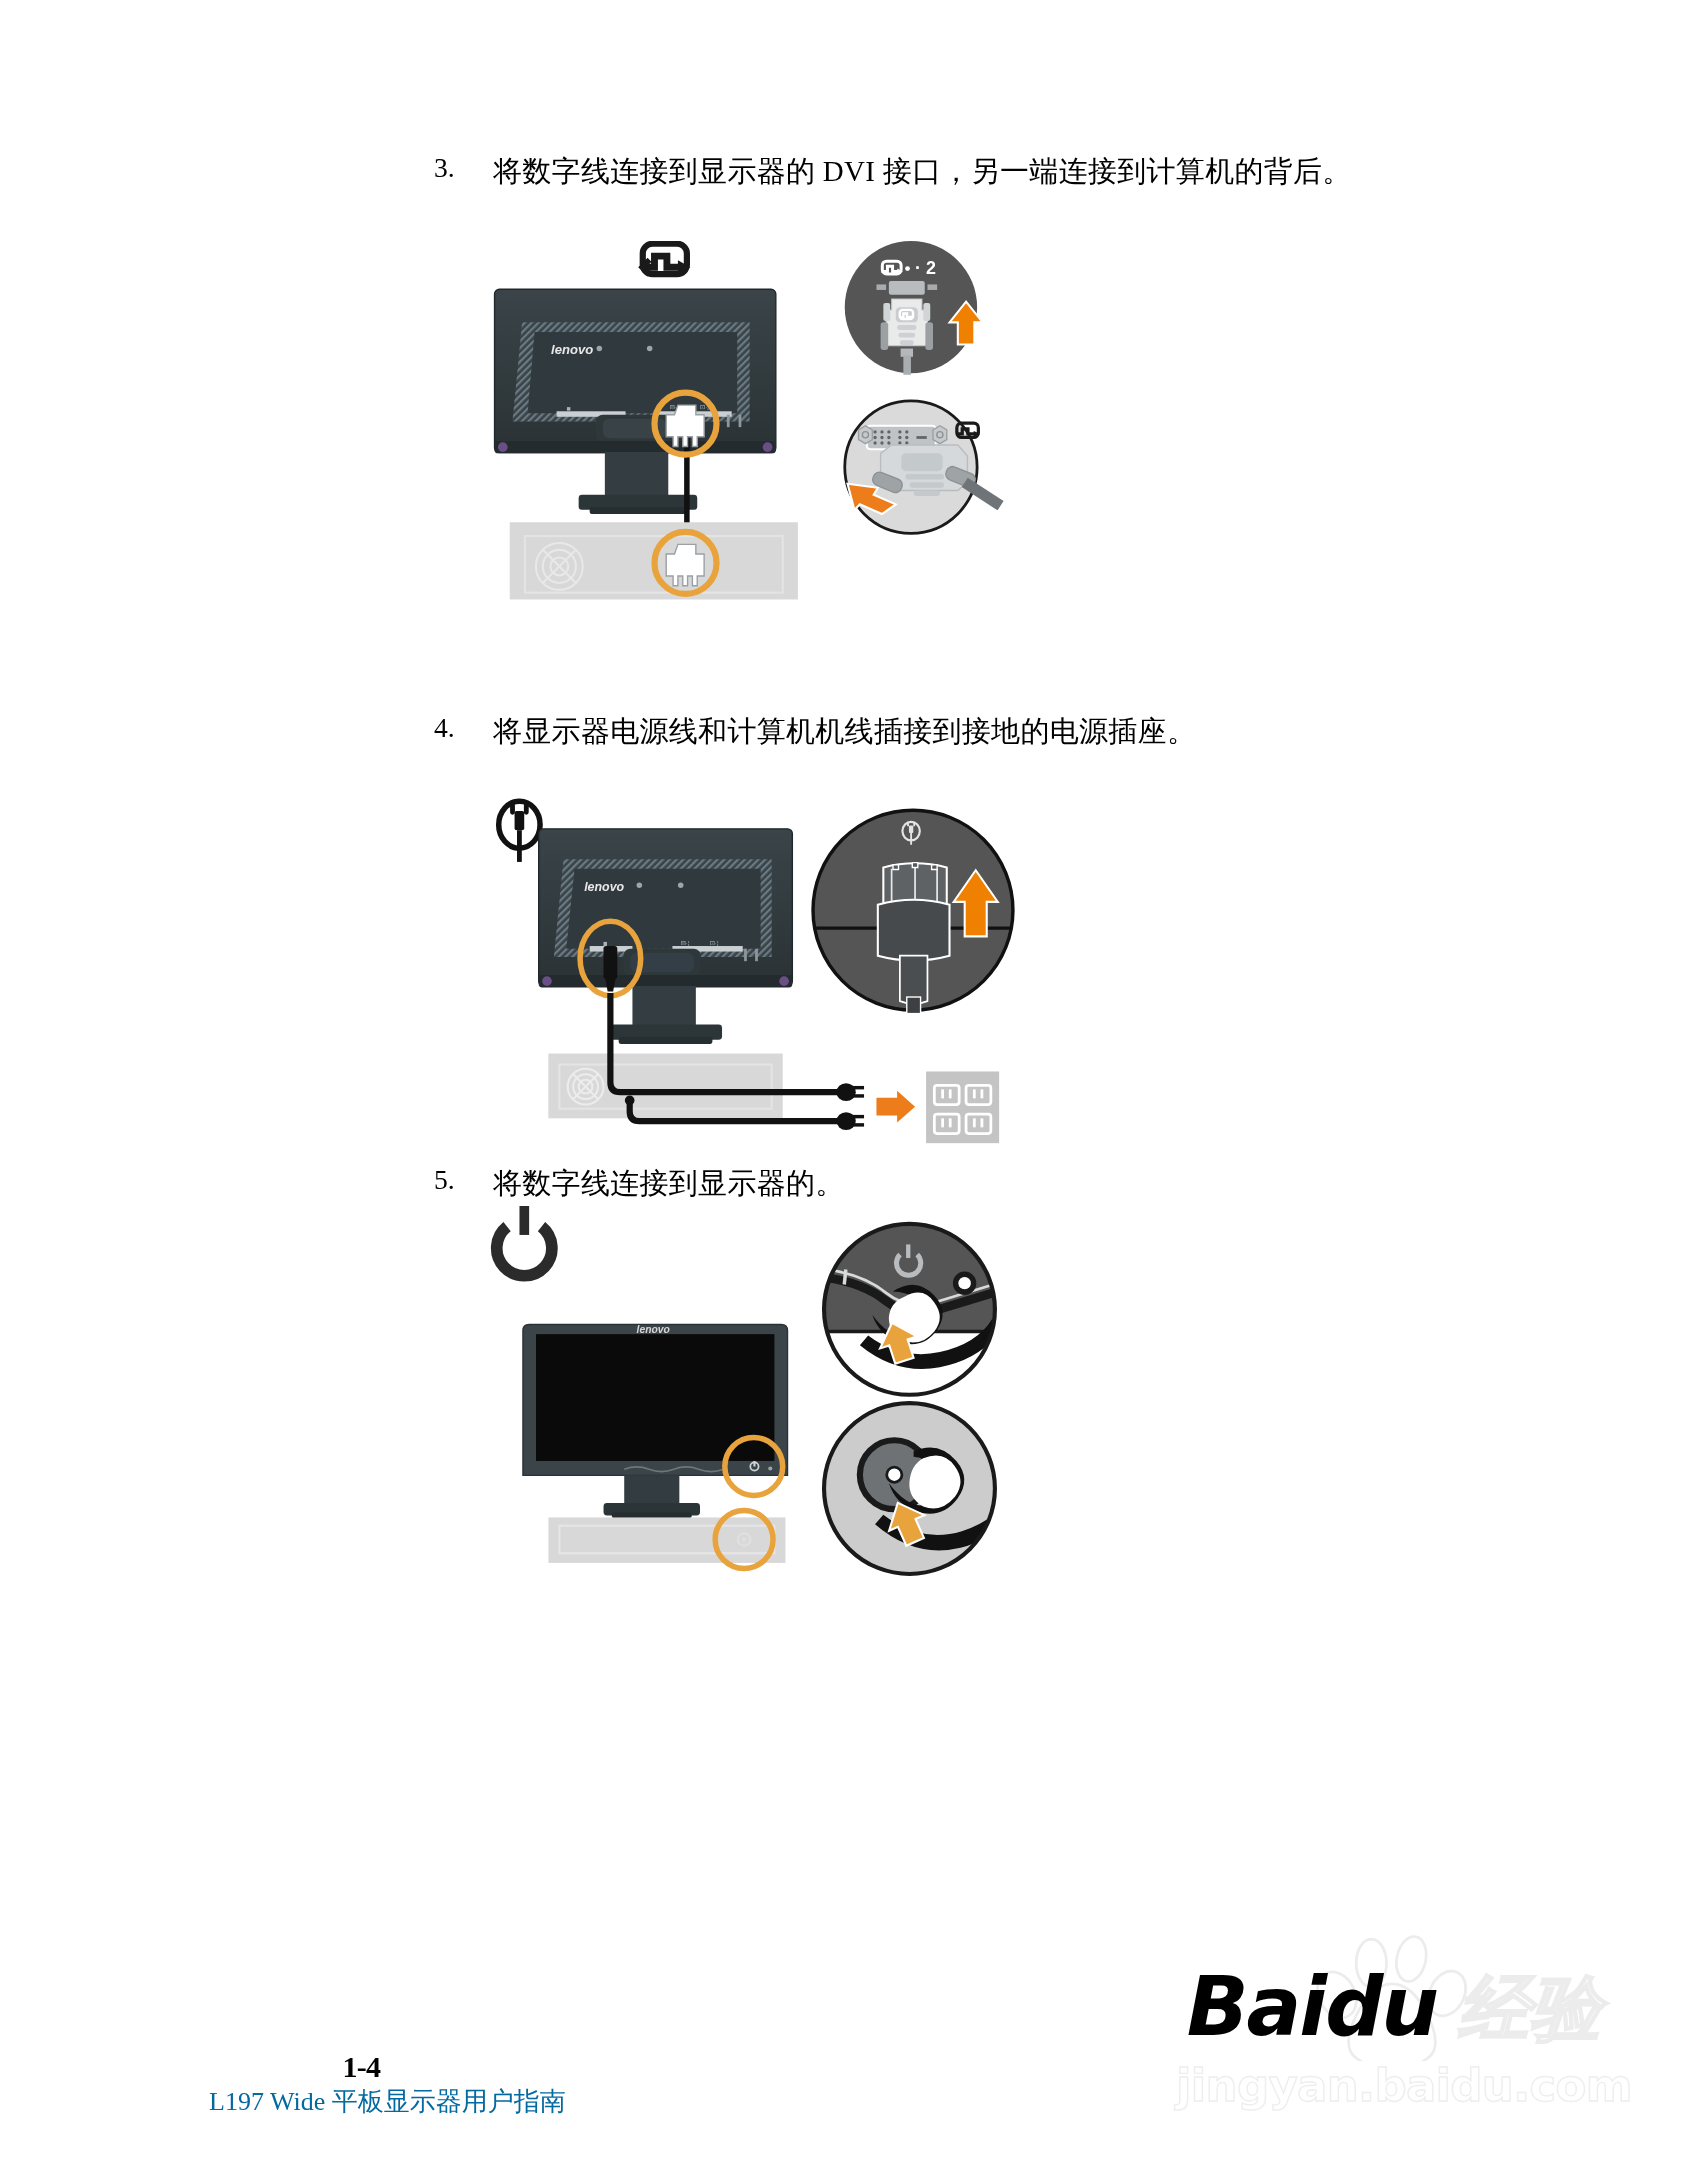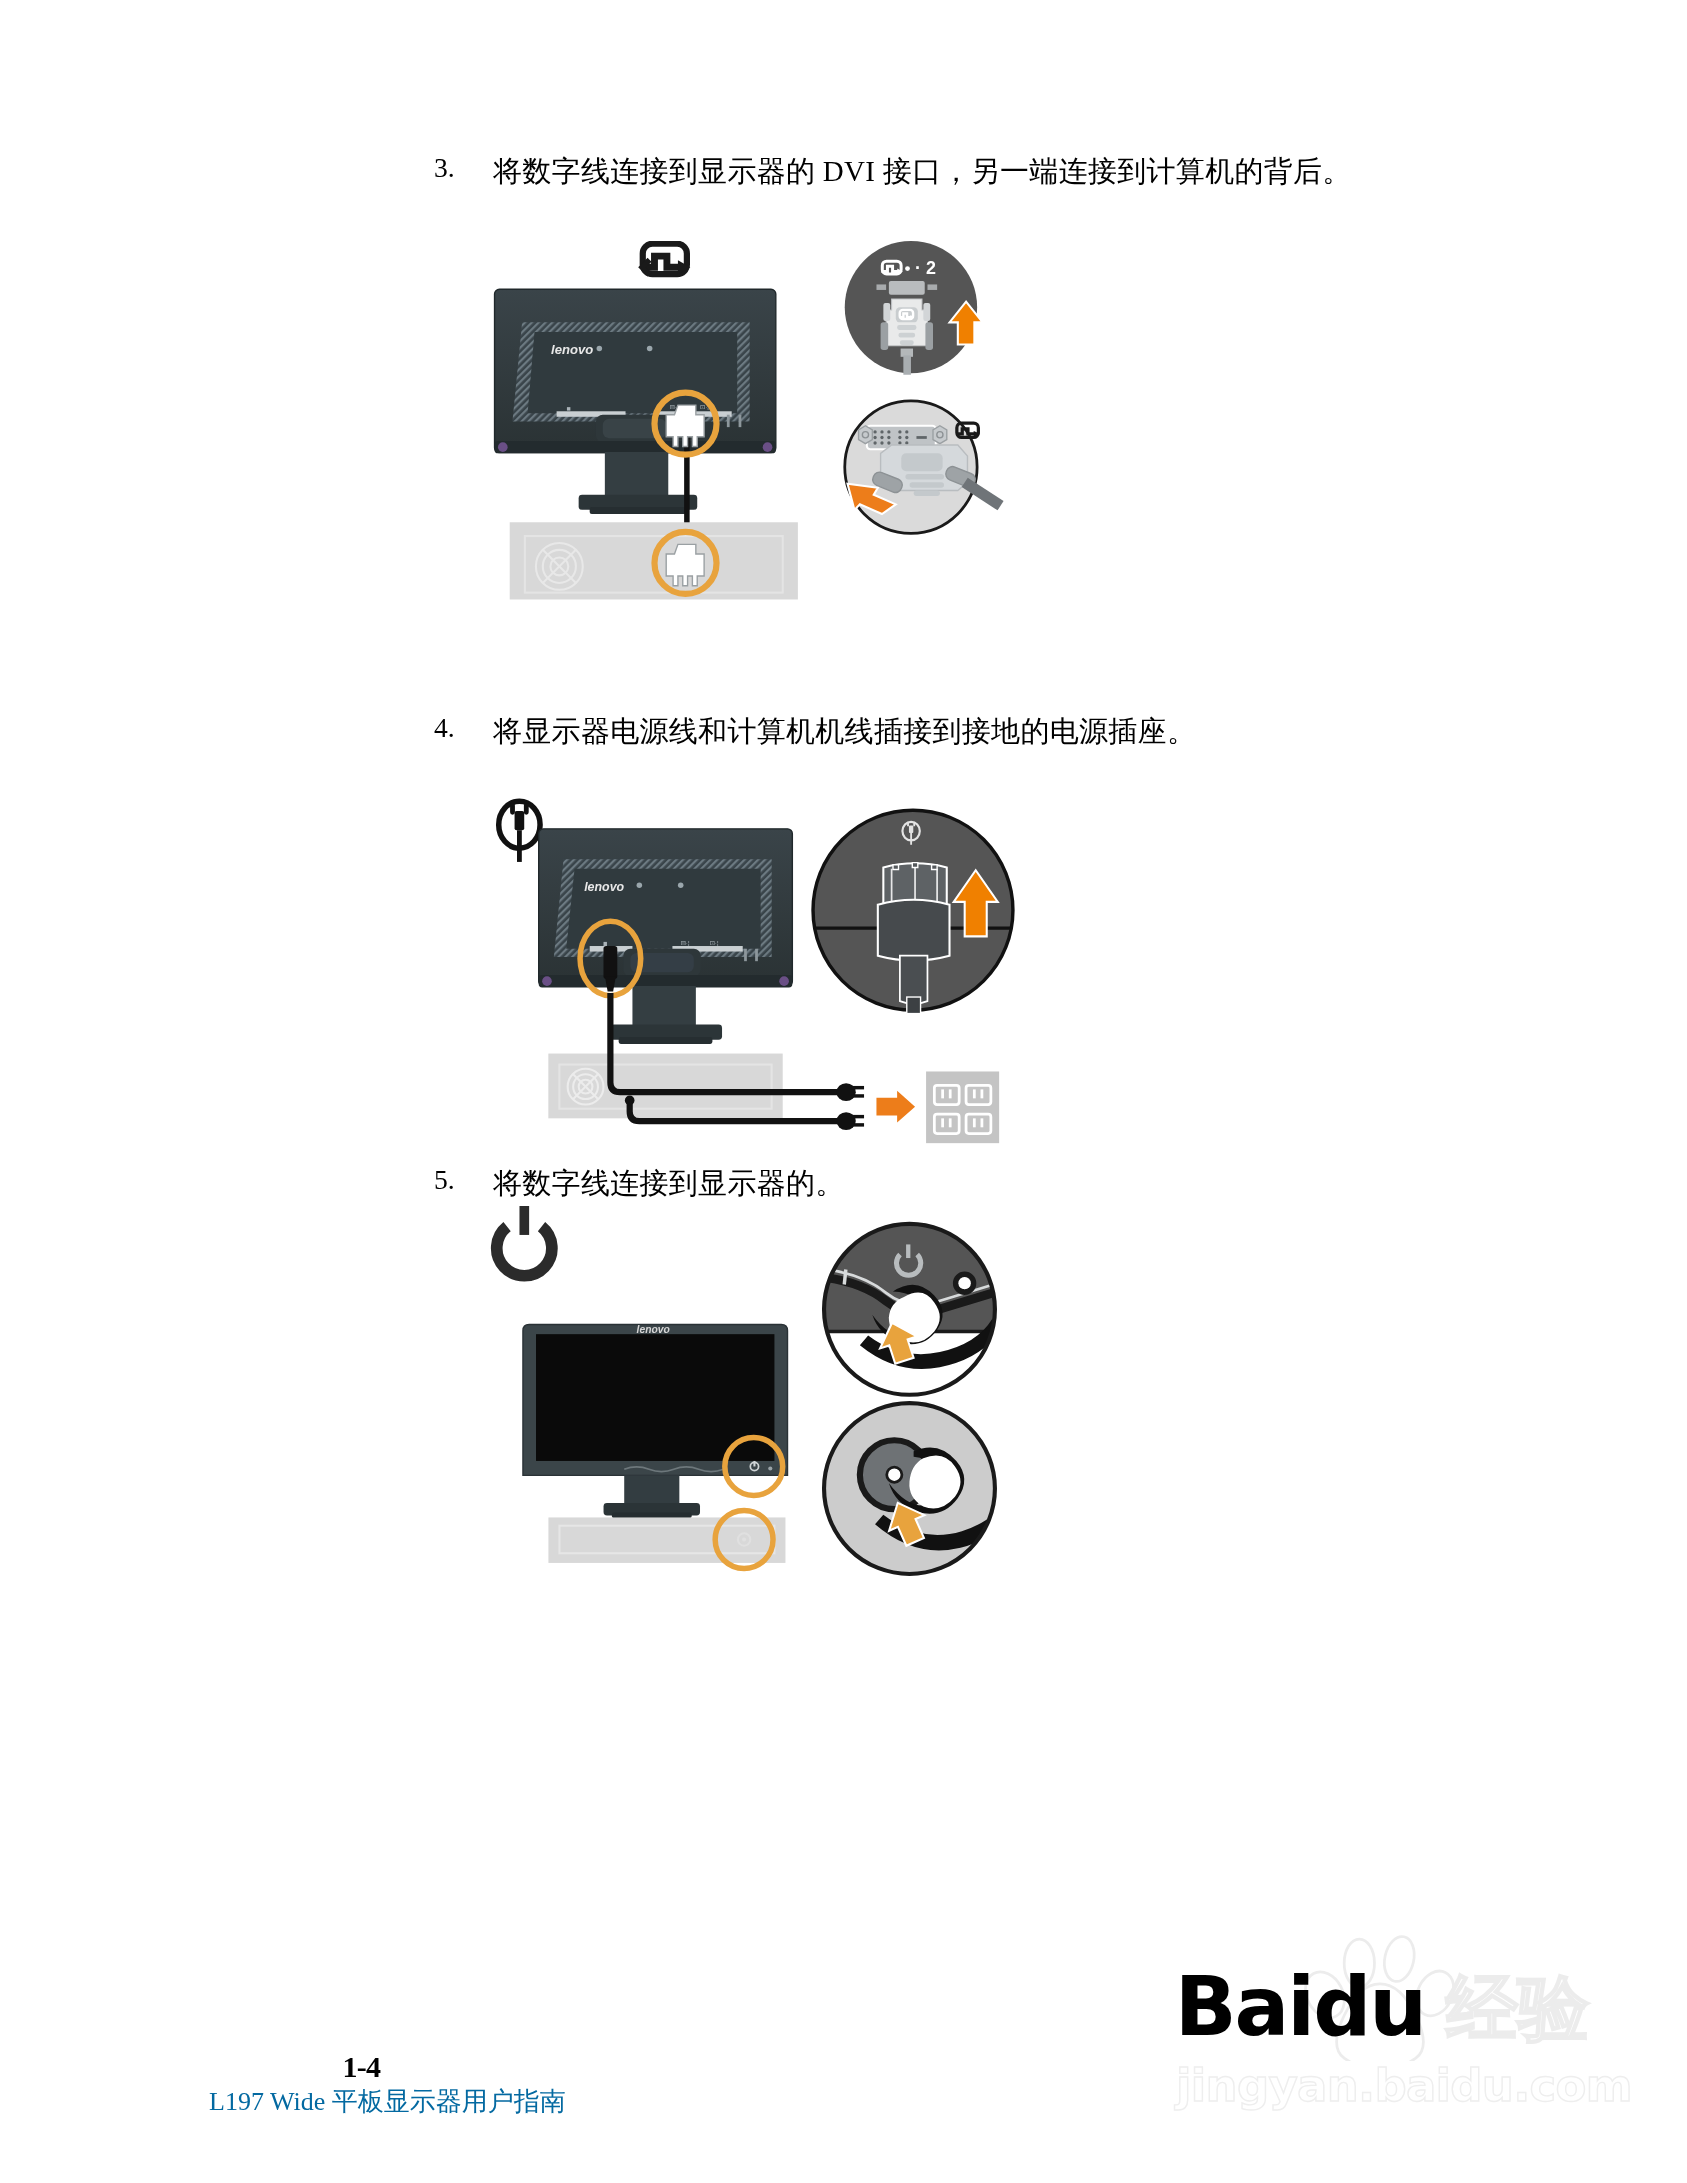--- a/index.html
+++ b/index.html
@@ -49,21 +49,21 @@
     font-family:"Liberation Serif", serif;
     white-space:nowrap;
   }
 
   
   .watermark {
     position:absolute; left:1172px; top:1923px;
     width:427px; height:200px;
     pointer-events:none;
   }
-  .wm-line1 { position:absolute; left:0; top:6.9px; }
+  .wm-line1 { position:absolute; left:12px; top:6.9px;font-style:italic; }
   .wm-line2 {
     position:absolute; left:4.1px; top:136px;
     font-family:"DejaVu Sans", sans-serif;
     font-size:45px; font-weight:bold;
     color:rgba(255,255,255,0);
     -webkit-text-stroke:1.4px #eeeeee;
     letter-spacing:-0.7px;
     white-space:nowrap;
   }
   .wm-text {

